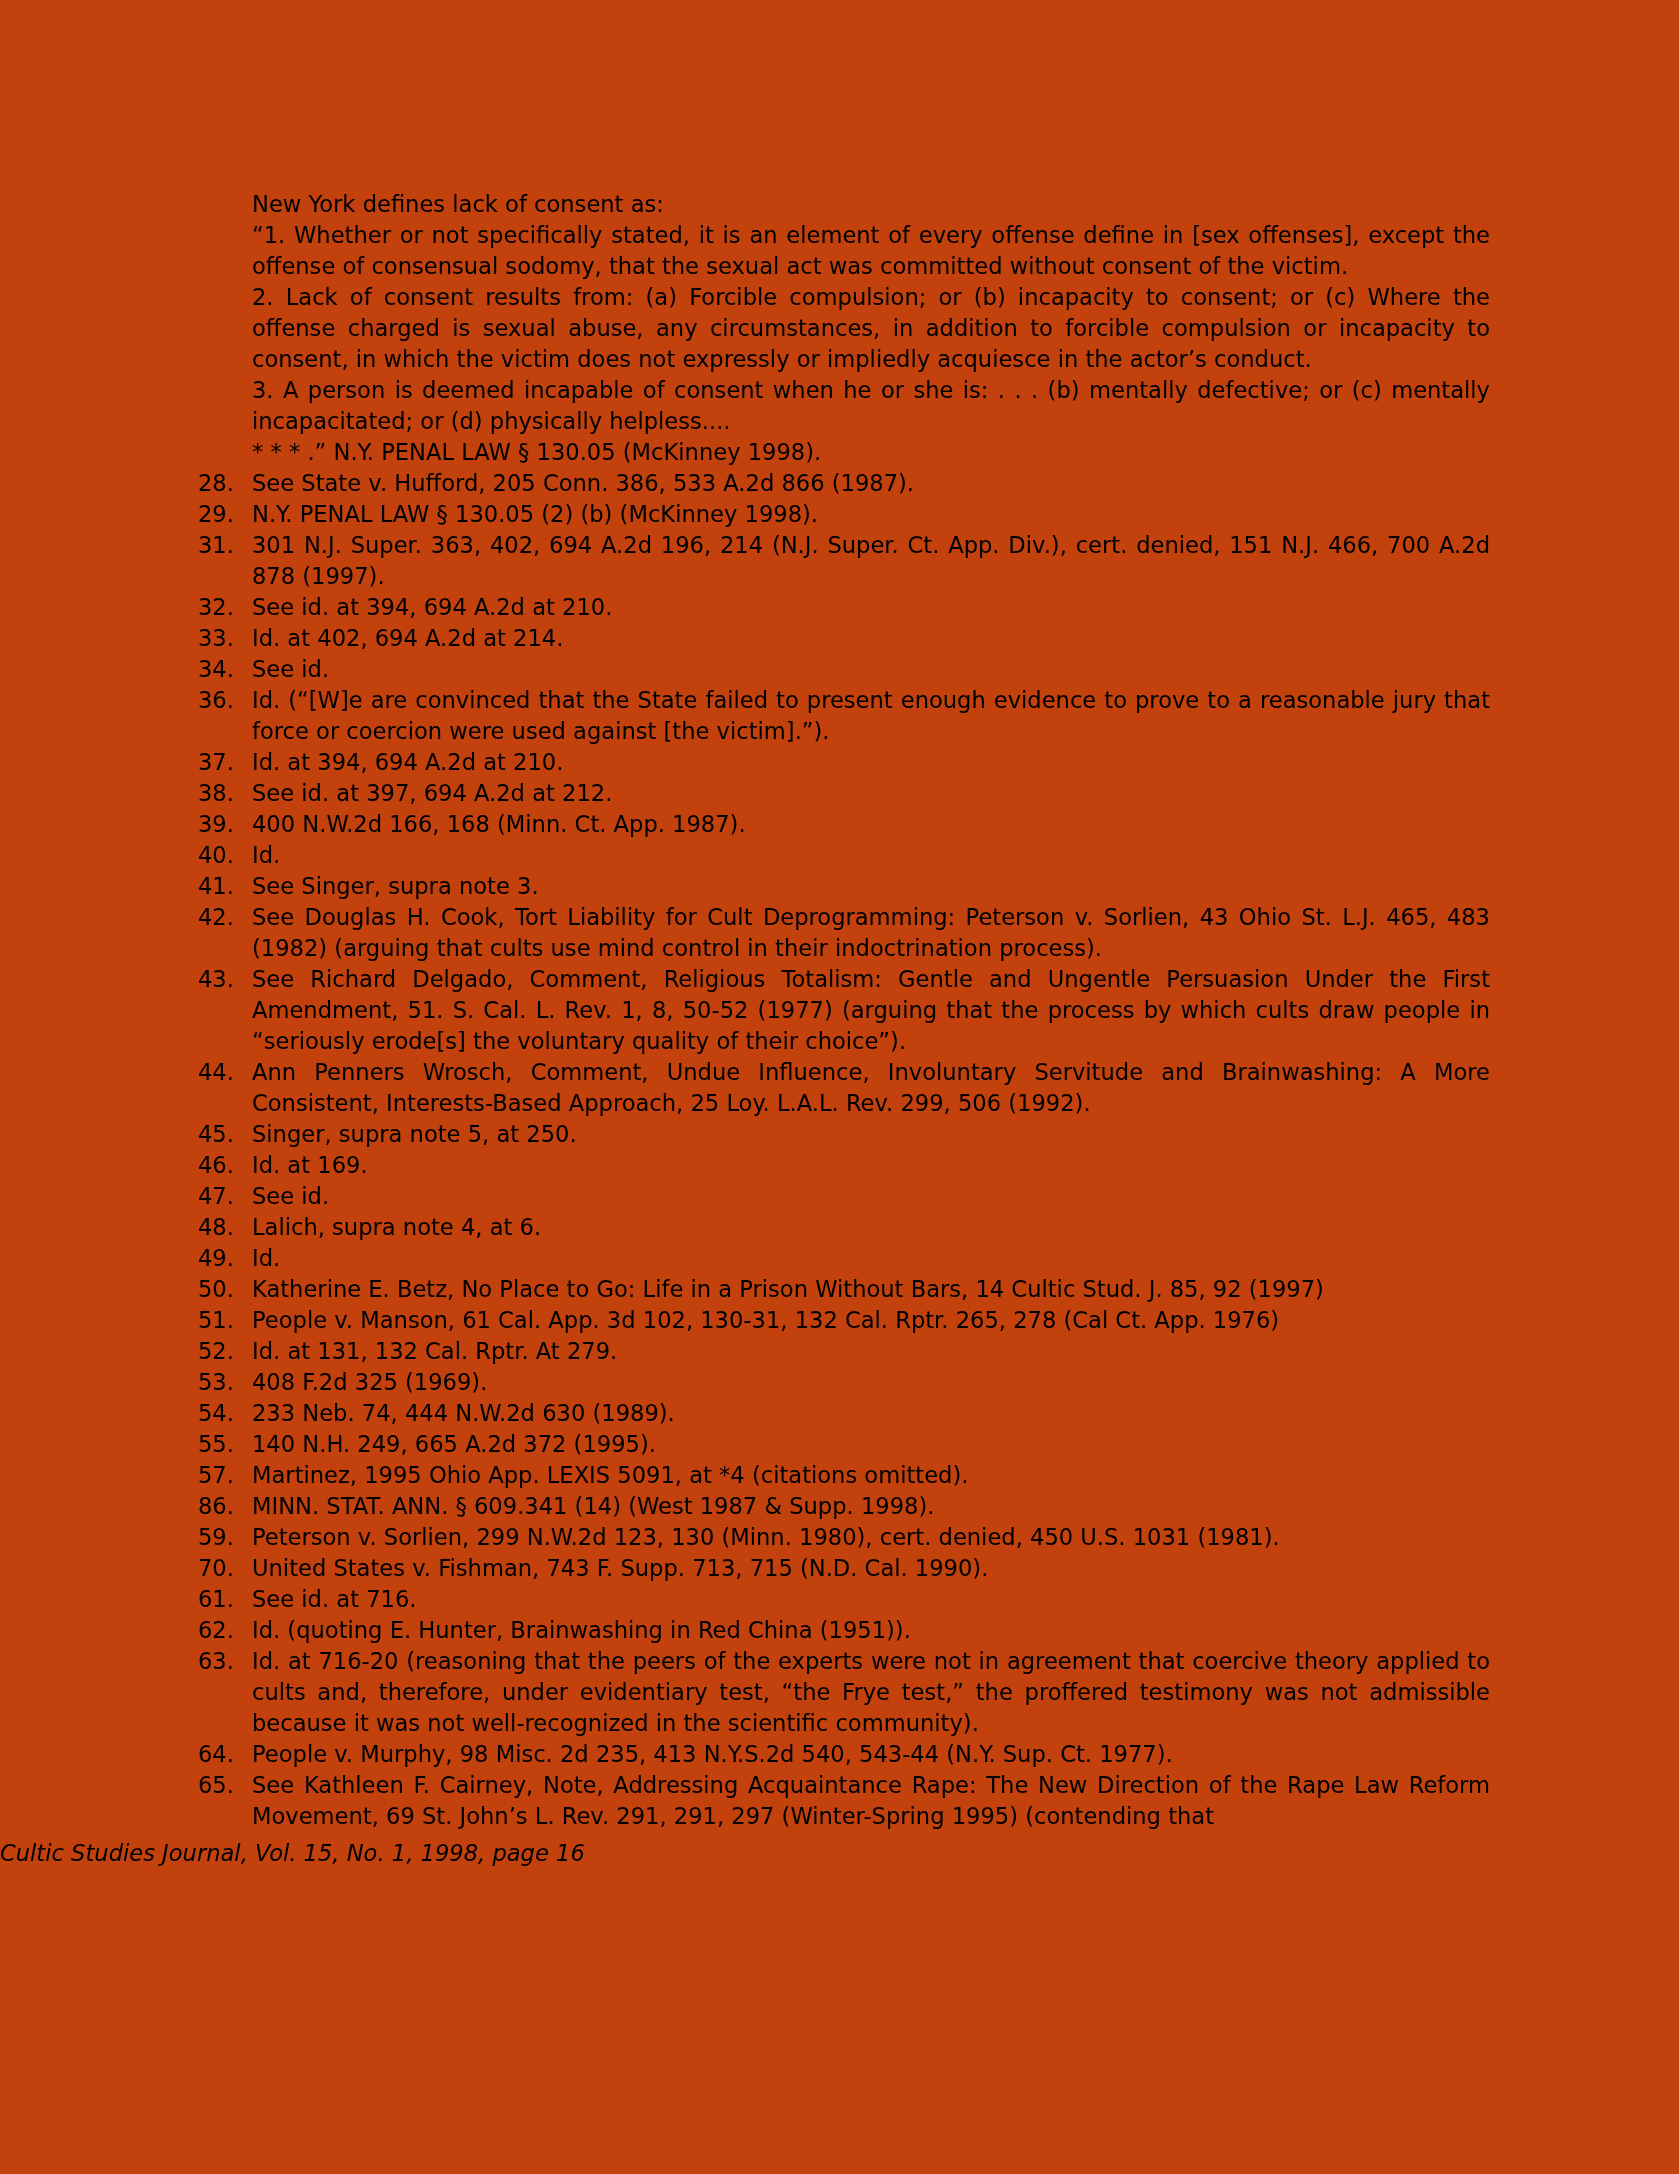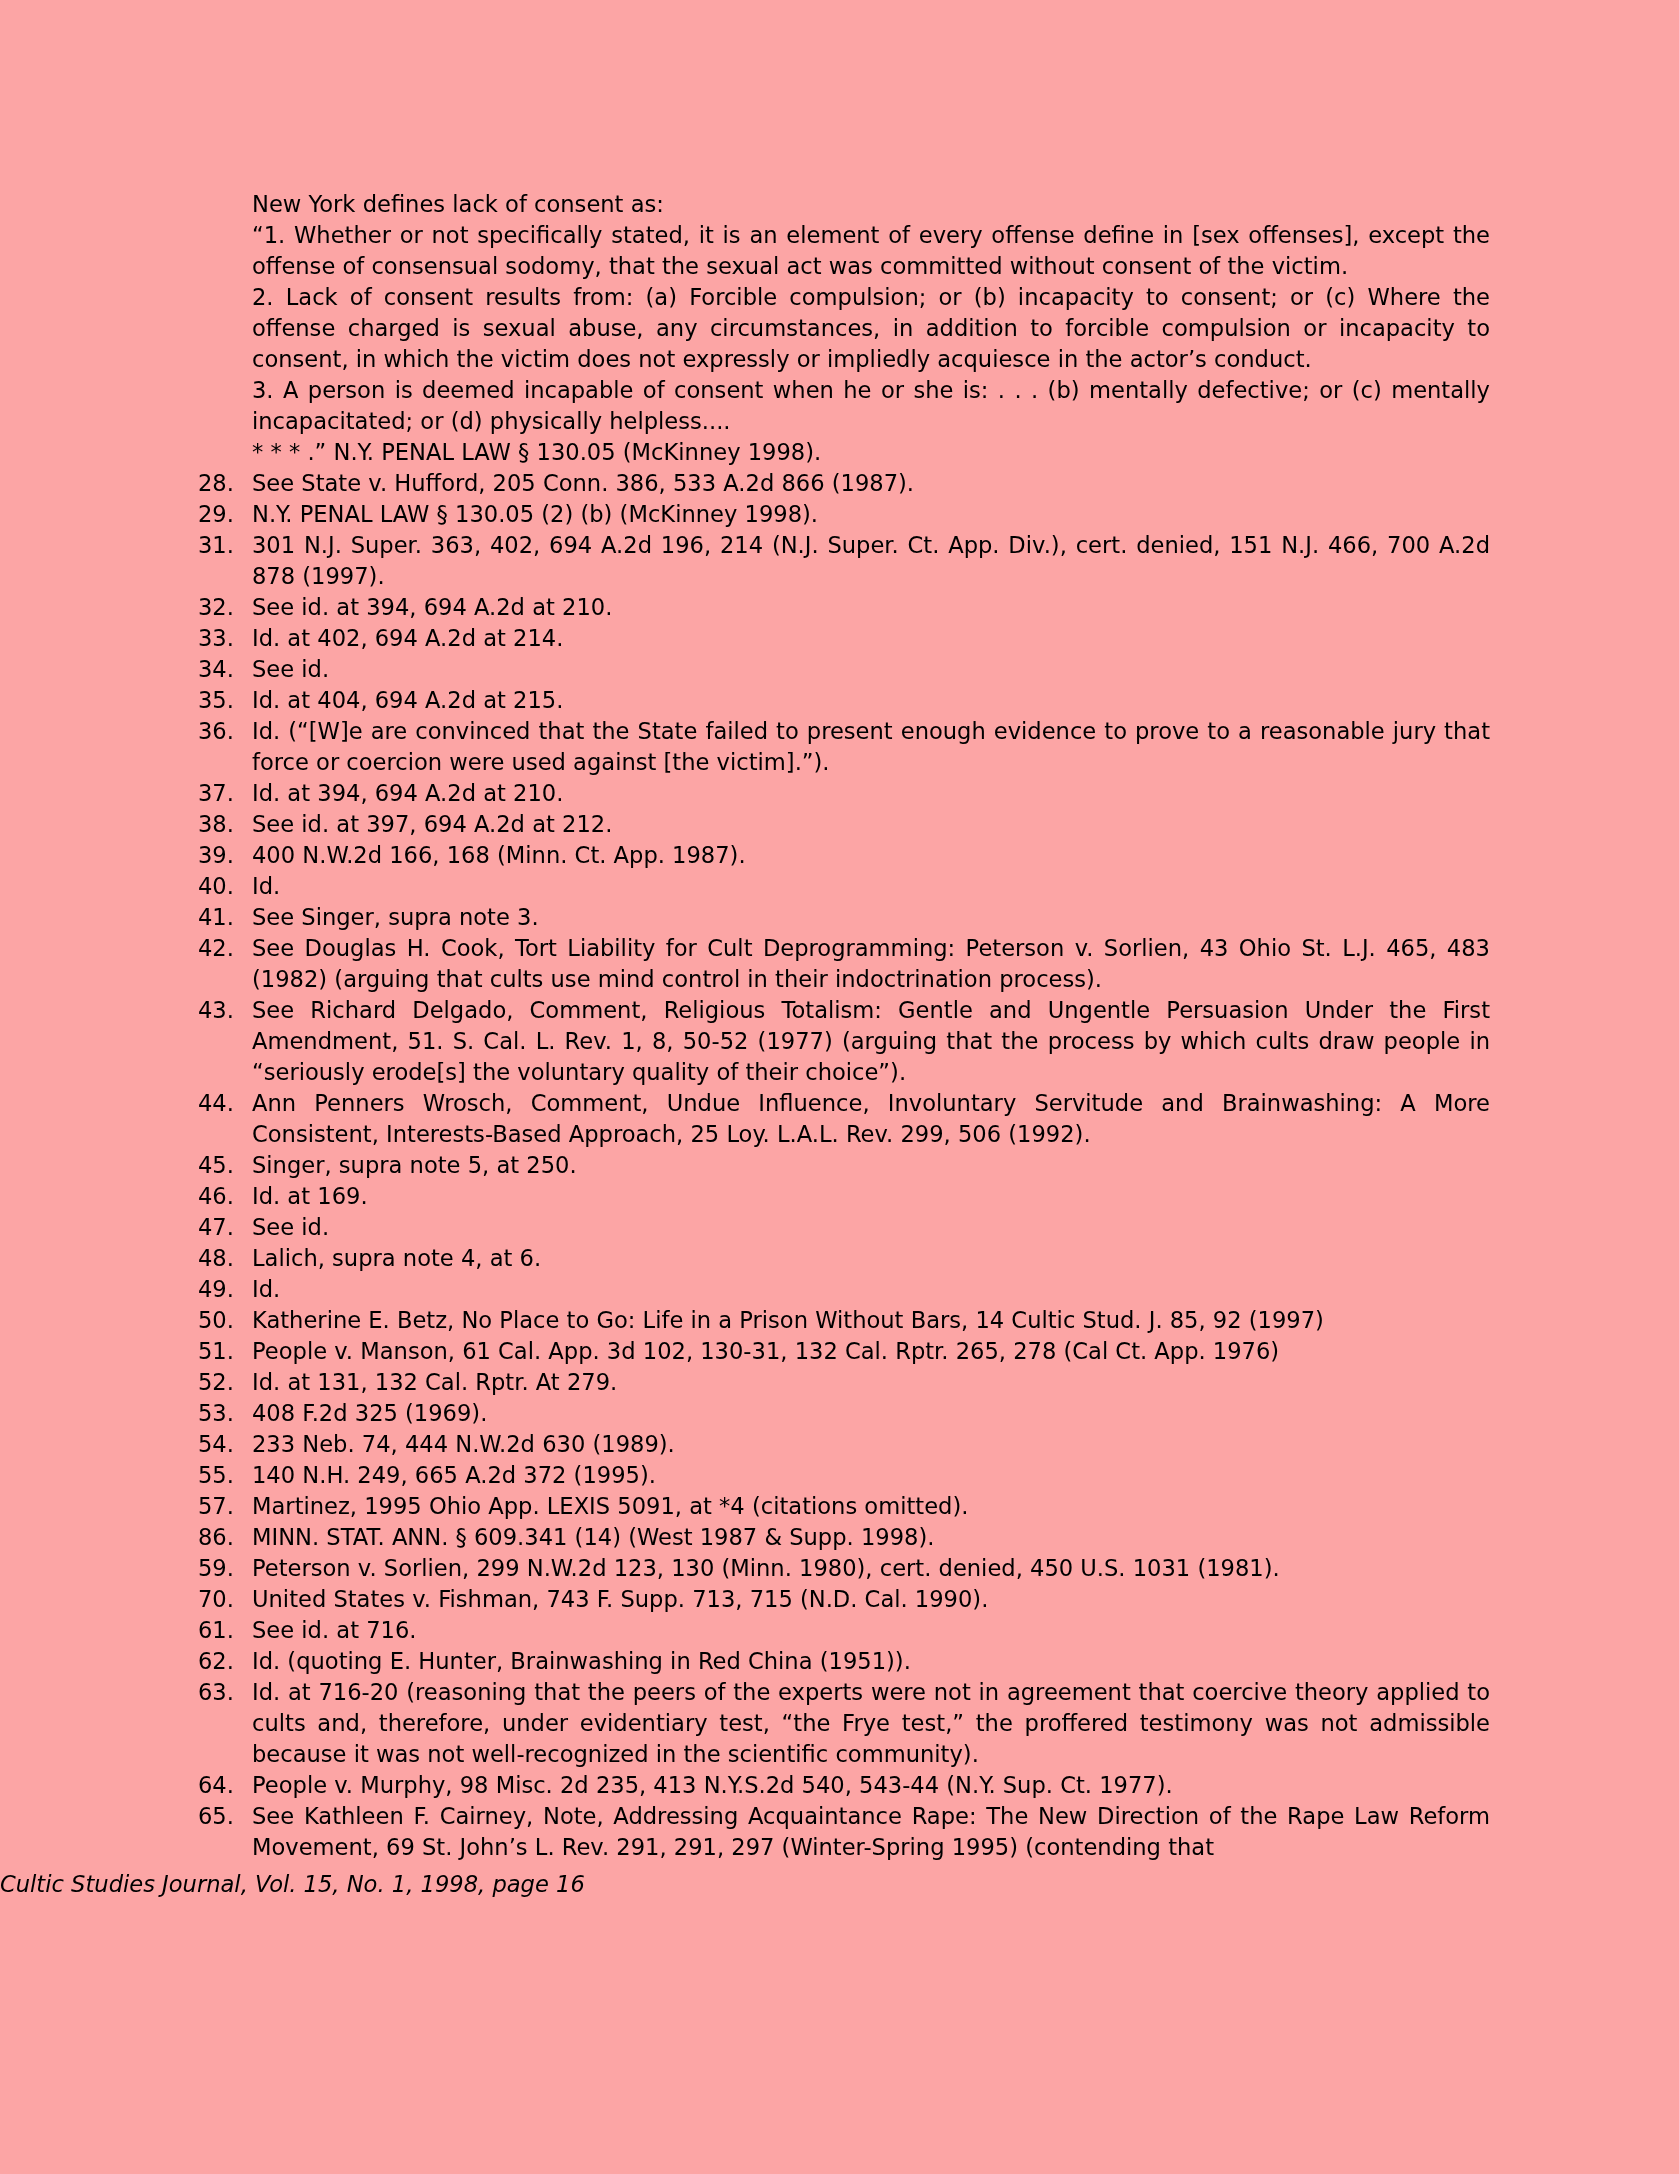--- a/index.html
+++ b/index.html
@@ -39,37 +39,36 @@
   .footer {
     margin-top: 5.6px;
     width: 100%;
     text-align: left;
     font-style: italic;
   }
 </style>
 </head>
 <body>
 
-<div class="page" style="background: #fca5a5; color: rgb(0, 0, 0);">
+<div class="page" style="background: #c2410c; color: rgb(0, 0, 0);">
   <div class="content">
     <div id="intro" class="intro">
         <div class="intro-para"><span>New York defines lack of consent as:</span></div>
         <div class="intro-para"><span>“1. Whether or not specifically stated, it is an element of every offense define in [sex offenses], except the offense of consensual sodomy, that the sexual act was committed without consent of the victim.</span></div>
         <div class="intro-para"><span>2. Lack of consent results from: (a) Forcible compulsion; or (b) incapacity to consent; or (c) Where the offense charged is sexual abuse, any circumstances, in addition to forcible compulsion or incapacity to consent, in which the victim does not expressly or impliedly acquiesce in the actor’s conduct.</span></div>
         <div class="intro-para"><span>3. A person is deemed incapable of consent when he or she is: . . . (b) mentally defective; or (c) mentally incapacitated; or (d) physically helpless....</span></div>
         <div class="intro-para"><span>* * * .” N.Y. PENAL LAW § 130.05 (McKinney 1998).</span></div>
       </div>
     <div id="fnlist">
         <div class="fn"><span class="num">28.</span><span class="it">See </span><span>State v. Hufford, 205 Conn. 386, 533 A.2d 866 (1987).</span></div>
         <div class="fn"><span class="num">29.</span><span>N.Y. PENAL LAW § 130.05 (2) (b) (McKinney 1998).</span></div>
         <div class="fn"><span class="num">31.</span><span>301 N.J. Super. 363, 402, 694 A.2d 196, 214 (N.J. Super. Ct. App. Div.), </span><span class="it">cert. denied</span><span>, 151 N.J. 466, 700 A.2d 878 (1997).</span></div>
         <div class="fn"><span class="num">32.</span><span>See id. at 394, 694 A.2d at 210.</span></div>
         <div class="fn"><span class="num">33.</span><span>Id. at 402, 694 A.2d at 214.</span></div>
         <div class="fn"><span class="num">34.</span><span class="it">See id.</span></div>
-        <div class="fn"><span class="num">35.</span><span class="it">Id.</span><span> at 404, 694 A.2d at 215.</span></div>
         <div class="fn"><span class="num">36.</span><span class="it">Id.</span><span> (“[W]e are convinced that the State failed to present enough evidence to prove to a reasonable jury that force or coercion were used against [the victim].”).</span></div>
         <div class="fn"><span class="num">37.</span><span class="it">Id.</span><span> at 394, 694 A.2d at 210.</span></div>
         <div class="fn"><span class="num">38.</span><span class="it">See id.</span><span> at 397, 694 A.2d at 212.</span></div>
         <div class="fn"><span class="num">39.</span><span>400 N.W.2d 166, 168 (Minn. Ct. App. 1987).</span></div>
         <div class="fn"><span class="num">40.</span><span class="it">Id.</span></div>
         <div class="fn"><span class="num">41.</span><span class="it">See </span><span>Singer, </span><span class="it">supra</span><span> note 3.</span></div>
         <div class="fn"><span class="num">42.</span><span class="it">See </span><span>Douglas H. Cook, </span><span class="it">Tort Liability for Cult Deprogramming</span><span>: Peterson v. Sorlien, 43 Ohio St. L.J. 465, 483 (1982) (arguing that cults use mind control in their indoctrination process).</span></div>
         <div class="fn"><span class="num">43.</span><span class="it">See </span><span>Richard Delgado, Comment, </span><span class="it">Religious Totalism: Gentle and Ungentle Persuasion Under the First Amendment</span><span>, 51. S. Cal. L. Rev. 1, 8, 50-52 (1977) (arguing that the process by which cults draw people in “seriously erode[s] the voluntary quality of their choice”).</span></div>
         <div class="fn"><span class="num">44.</span><span>Ann Penners Wrosch, Comment, </span><span class="it">Undue Influence, Involuntary Servitude and Brainwashing: A More Consistent, Interests-Based Approach,</span><span> 25 Loy. L.A.L. Rev. 299, 506 (1992).</span></div>
         <div class="fn"><span class="num">45.</span><span>Singer, </span><span class="it">supra</span><span> note 5, at 250.</span></div>

